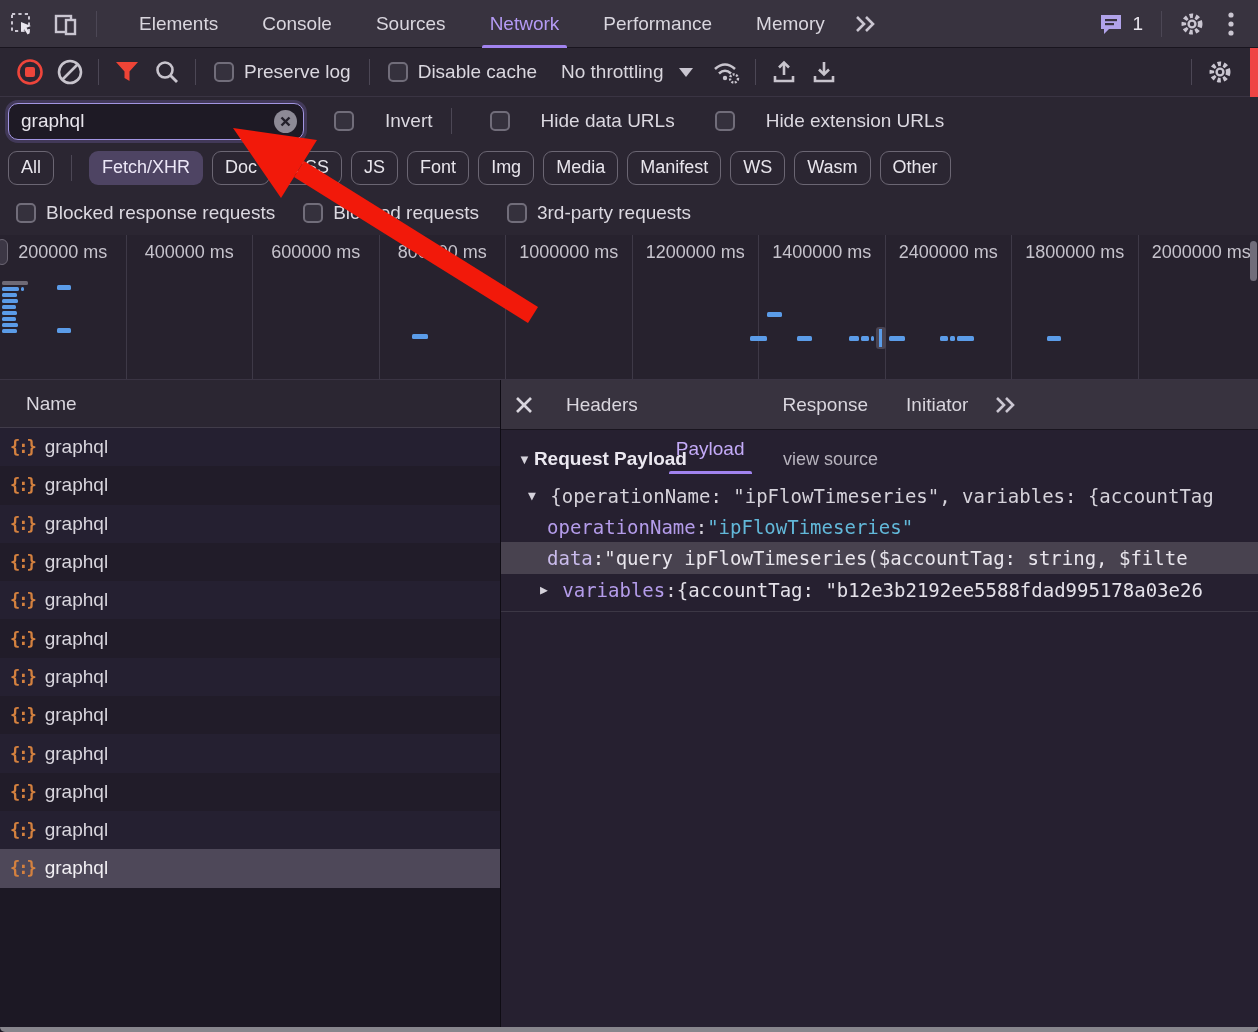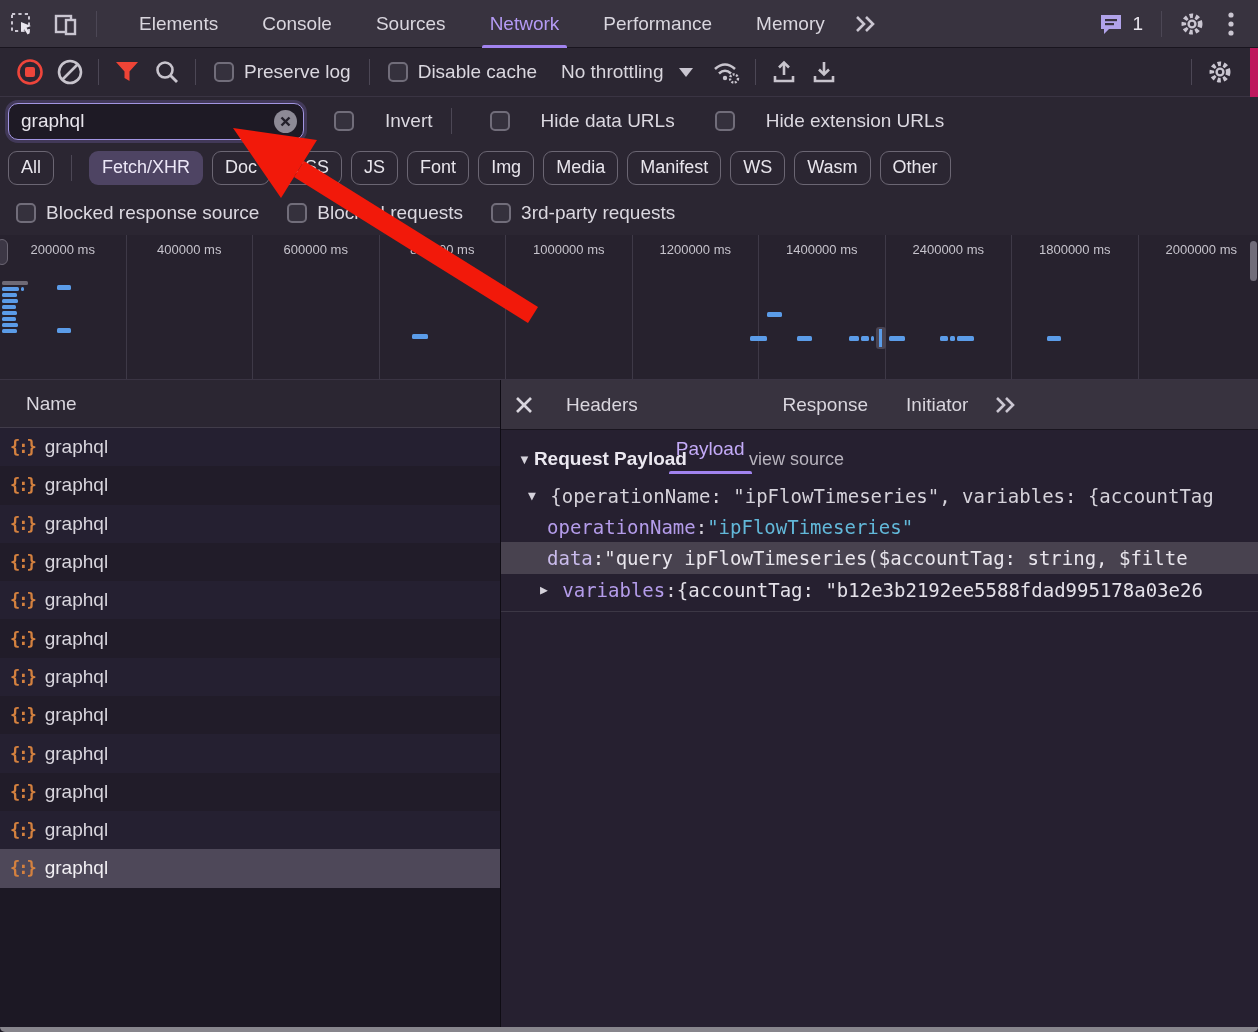--- a/index.html
+++ b/index.html
@@ -1,19 +1,19 @@
 <!DOCTYPE html>
 <html><head>
 <meta charset="utf-8">
 <style>
   * { margin:0; padding:0; box-sizing:border-box; }
   body { background:#000; }
   .root {
     position:relative; width:1258px; height:1032px; overflow:hidden;
-    background:#be185d; color:#dbd8e0;
+    background:#ef4444; color:#dbd8e0;
     font-family:"Liberation Sans", sans-serif; font-size:19px;
   }
   
   .tabbar { position:absolute; top:0; left:0; right:0; height:48px;
     background:#38333f; display:flex; align-items:center; border-bottom:1px solid #19151f; }
   .tabbar .icon-btn { width:44px; height:46px; display:flex; align-items:center; justify-content:center; }
   .vdiv { width:1px; height:26px; background:#4c4755; margin:0 8px; }
   .tabs { display:flex; height:48px; margin-left:12px; }
   .tab { position:relative; padding:0 22px; display:flex; align-items:center; height:48px; color:#d9d6de; cursor:default; }
   .tab.active { color:#b49af4; }
@@ -48,21 +48,21 @@
   .chip.active { background:#4e4463; border-color:transparent; color:#ece7f7; }
   
   .extra-row { position:absolute; top:190px; left:0; right:0; height:45px;
     background:#2b2632; display:flex; align-items:center; padding-left:6px; gap:8px; }
   .extra-row .cb-item { padding:0 10px; }
   
   .timeline { position:absolute; top:235px; left:0; right:0; height:145px;
     background:#27222e; border-bottom:1px solid #3a3443; overflow:hidden; }
   .tl-cols { position:absolute; inset:0; display:flex; }
   .tl-col { width:126.5px; flex:0 0 auto; height:100%; border-right:1px solid #3e3947;
-    text-align:center; padding-top:7px; color:#c6c3cc; font-size:13px; white-space:nowrap; }
+    text-align:center; padding-top:7px; color:#c6c3cc; font-size:18px; white-space:nowrap; }
   .tl-bars { position:absolute; inset:0; }
   .tl-bar { position:absolute; background:#5b9ce8; border-radius:1.5px; }
   .tl-tick { position:absolute; background:#4a4553; border-radius:3px; }
   .tl-tick::after { content:""; position:absolute; left:3px; top:2px; bottom:2px; width:3px; background:#5b9ce8; }
   .tl-grip { position:absolute; left:-4px; top:4px; width:12px; height:26px; background:#3c3745;
     border:1.5px solid #6b6673; border-radius:6px; }
   .tl-scroll-thumb { position:absolute; right:1px; top:6px; width:7px; height:40px; background:#716d7a; border-radius:4px; }
   
   .lower { position:absolute; top:380px; left:0; right:0; bottom:0; display:flex; }
   .req-panel { width:501px; flex:0 0 auto; background:#1c1824; border-right:1px solid #0f0c14; display:flex; flex-direction:column; }
@@ -80,21 +80,21 @@
   .detail-tabbar { height:50px; background:#38333f; display:flex; align-items:center; border-bottom:1px solid #19151f; }
   .close-btn { width:46px; height:48px; display:flex; align-items:center; justify-content:center; }
   .dtab { position:relative; height:50px; display:flex; align-items:center; padding:0 19px; color:#d9d6de; }
   .dtab.active { color:#c4abf8;margin-top:44px; }
   .dtab.active::after { content:""; position:absolute; left:12px; right:12px; bottom:0; height:3px; background:#a183ef; border-radius:2px 2px 0 0; }
   .dtab-overflow { margin-left:6px; }
   .payload { position:relative; flex:1; font-size:19px; }
   .payload-head { display:flex; align-items:center; gap:62px; padding:18px 0 10px 17px; }
   .payload-title { font-weight:bold; color:#ebe8f0; display:flex; align-items:center; }
   .tri { font-size:13px; color:#d5d2db; margin-right:3px; }
-  .view-source { color:#b7b3bd; font-size:18px; }
+  .view-source { color:#b7b3bd; font-size:18px;margin-left:34px; }
   .code { font-family:"DejaVu Sans Mono", monospace; font-size:19px; white-space:nowrap; overflow:hidden; }
   .code-line { height:31px; display:flex; align-items:center; overflow:hidden; white-space:nowrap; }
   .code-line .tri { flex:0 0 auto; }
   .ln-root { padding-left:27px; color:#d5d2da; }
   .ln-op { padding-left:46px; }
   .ln-query { padding-left:46px; background:#48424f; height:32px; }
   .ln-vars { padding-left:39px; }
   .key { color:#b49cea; } .punc { color:#d5d2da; } .str-cyan { color:#62b8d9; }
   .str-light { color:#e8e5ec; } .val-light { color:#e4e1e9; }
   .code-divider { height:1px; background:#3c3745; margin-top:6px; }
@@ -285,21 +285,21 @@
       <div class="chip">Media</div>
       <div class="chip">Manifest</div>
       <div class="chip">WS</div>
       <div class="chip">Wasm</div>
       <div class="chip">Other</div>
     </div>
 
   <div class="extra-row" id="extra-row">
       <div class="cb-item">
         <span class="cb"></span>
-        <span>Blocked response source</span>
+        <span>Blocked response requests</span>
       </div>
       <div class="cb-item">
         <span class="cb"></span>
         <span>Blocked requests</span>
       </div>
       <div class="cb-item">
         <span class="cb"></span>
         <span>3rd-party requests</span>
       </div>
     </div>

